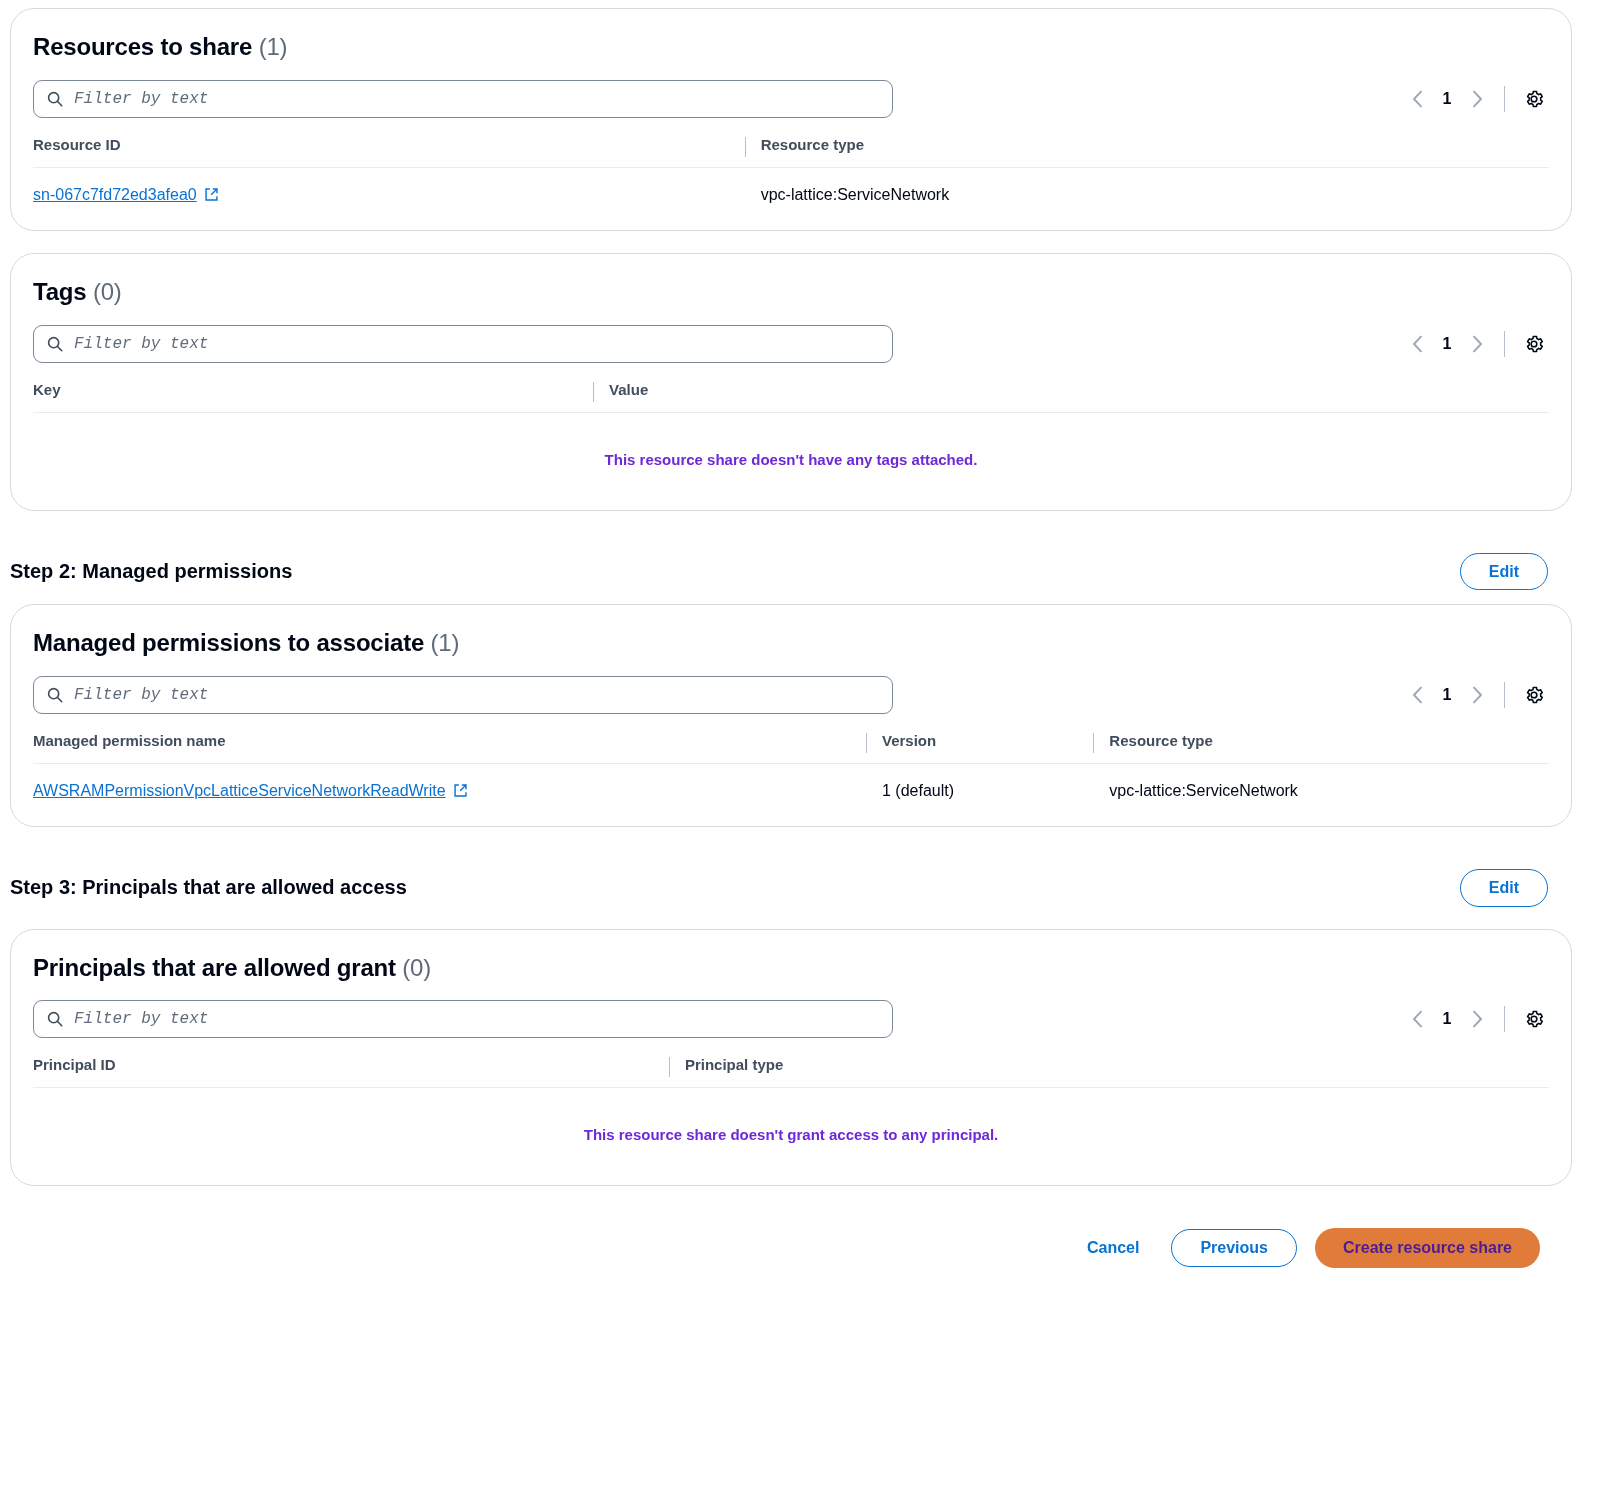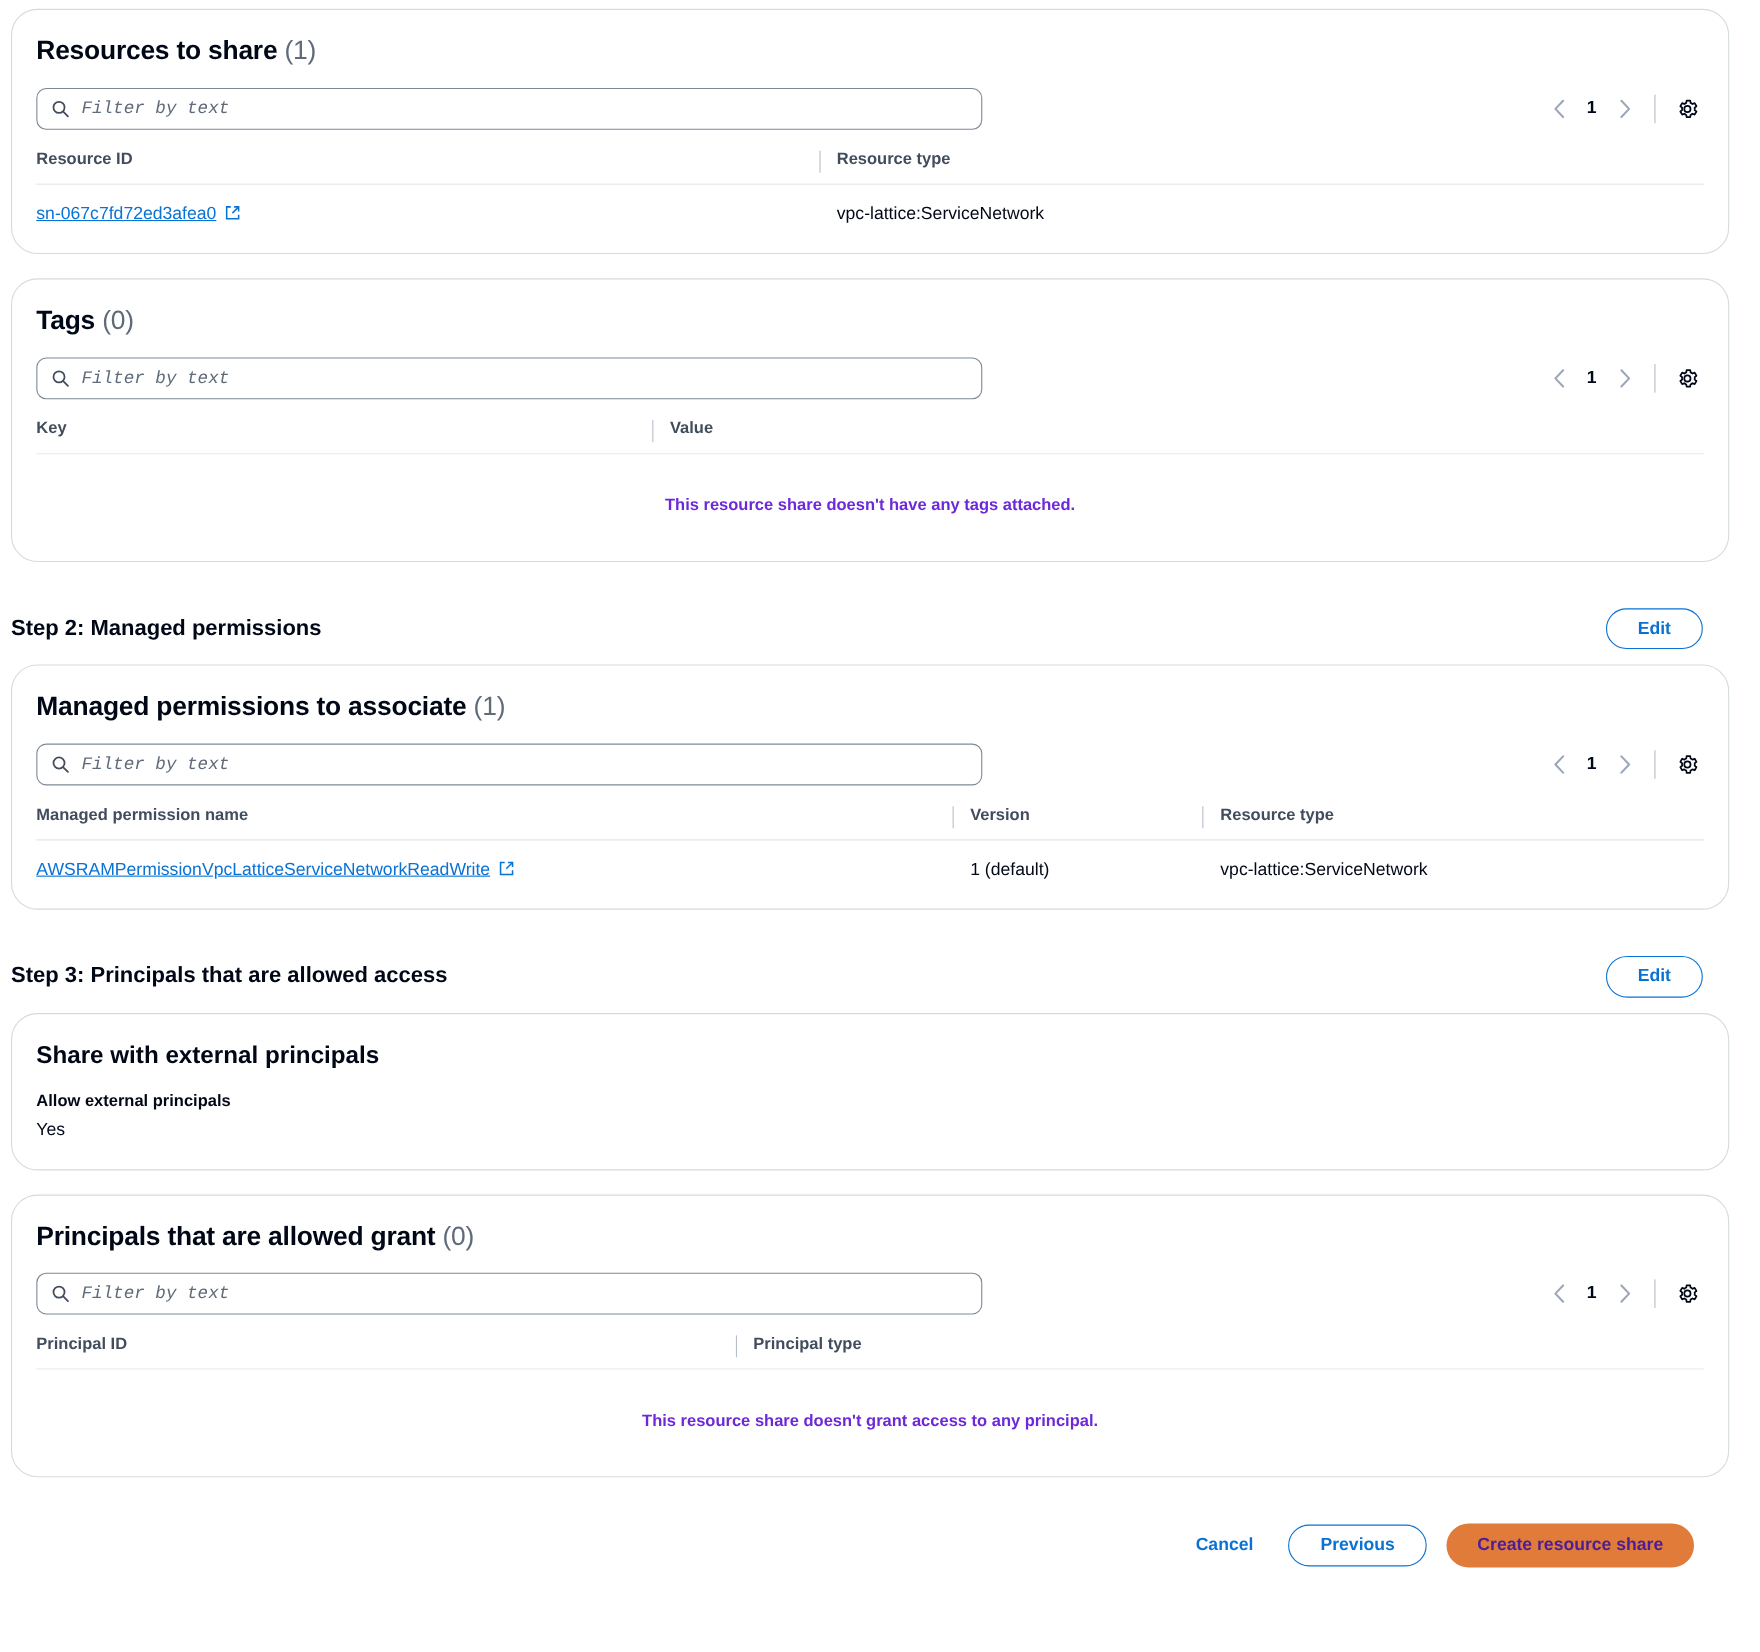--- a/index.html
+++ b/index.html
@@ -438,27 +438,20 @@
         </tbody>
       </table>
     </div>
   </section>
 
   <div class="step-row">
     <div class="step-title">Step 3: Principals that are allowed access</div>
     <button class="btn-outline">Edit</button>
   </div>
 
-  <section class="card">
-    <div class="card-inner" style="padding-bottom:26px;">
-      <div class="sub-heading">Share with external principals</div>
-      <div class="field-label">Allow external principals</div>
-      <div class="field-value">Yes</div>
-    </div>
-  </section>
 
   <section class="card mt-gap">
     <div class="card-inner">
       <div class="card-heading">
         <span>Principals that are allowed grant</span>
         <span class="count">(0)</span>
       </div>
 
       <div class="toolbar">
         <div class="filter-box">

